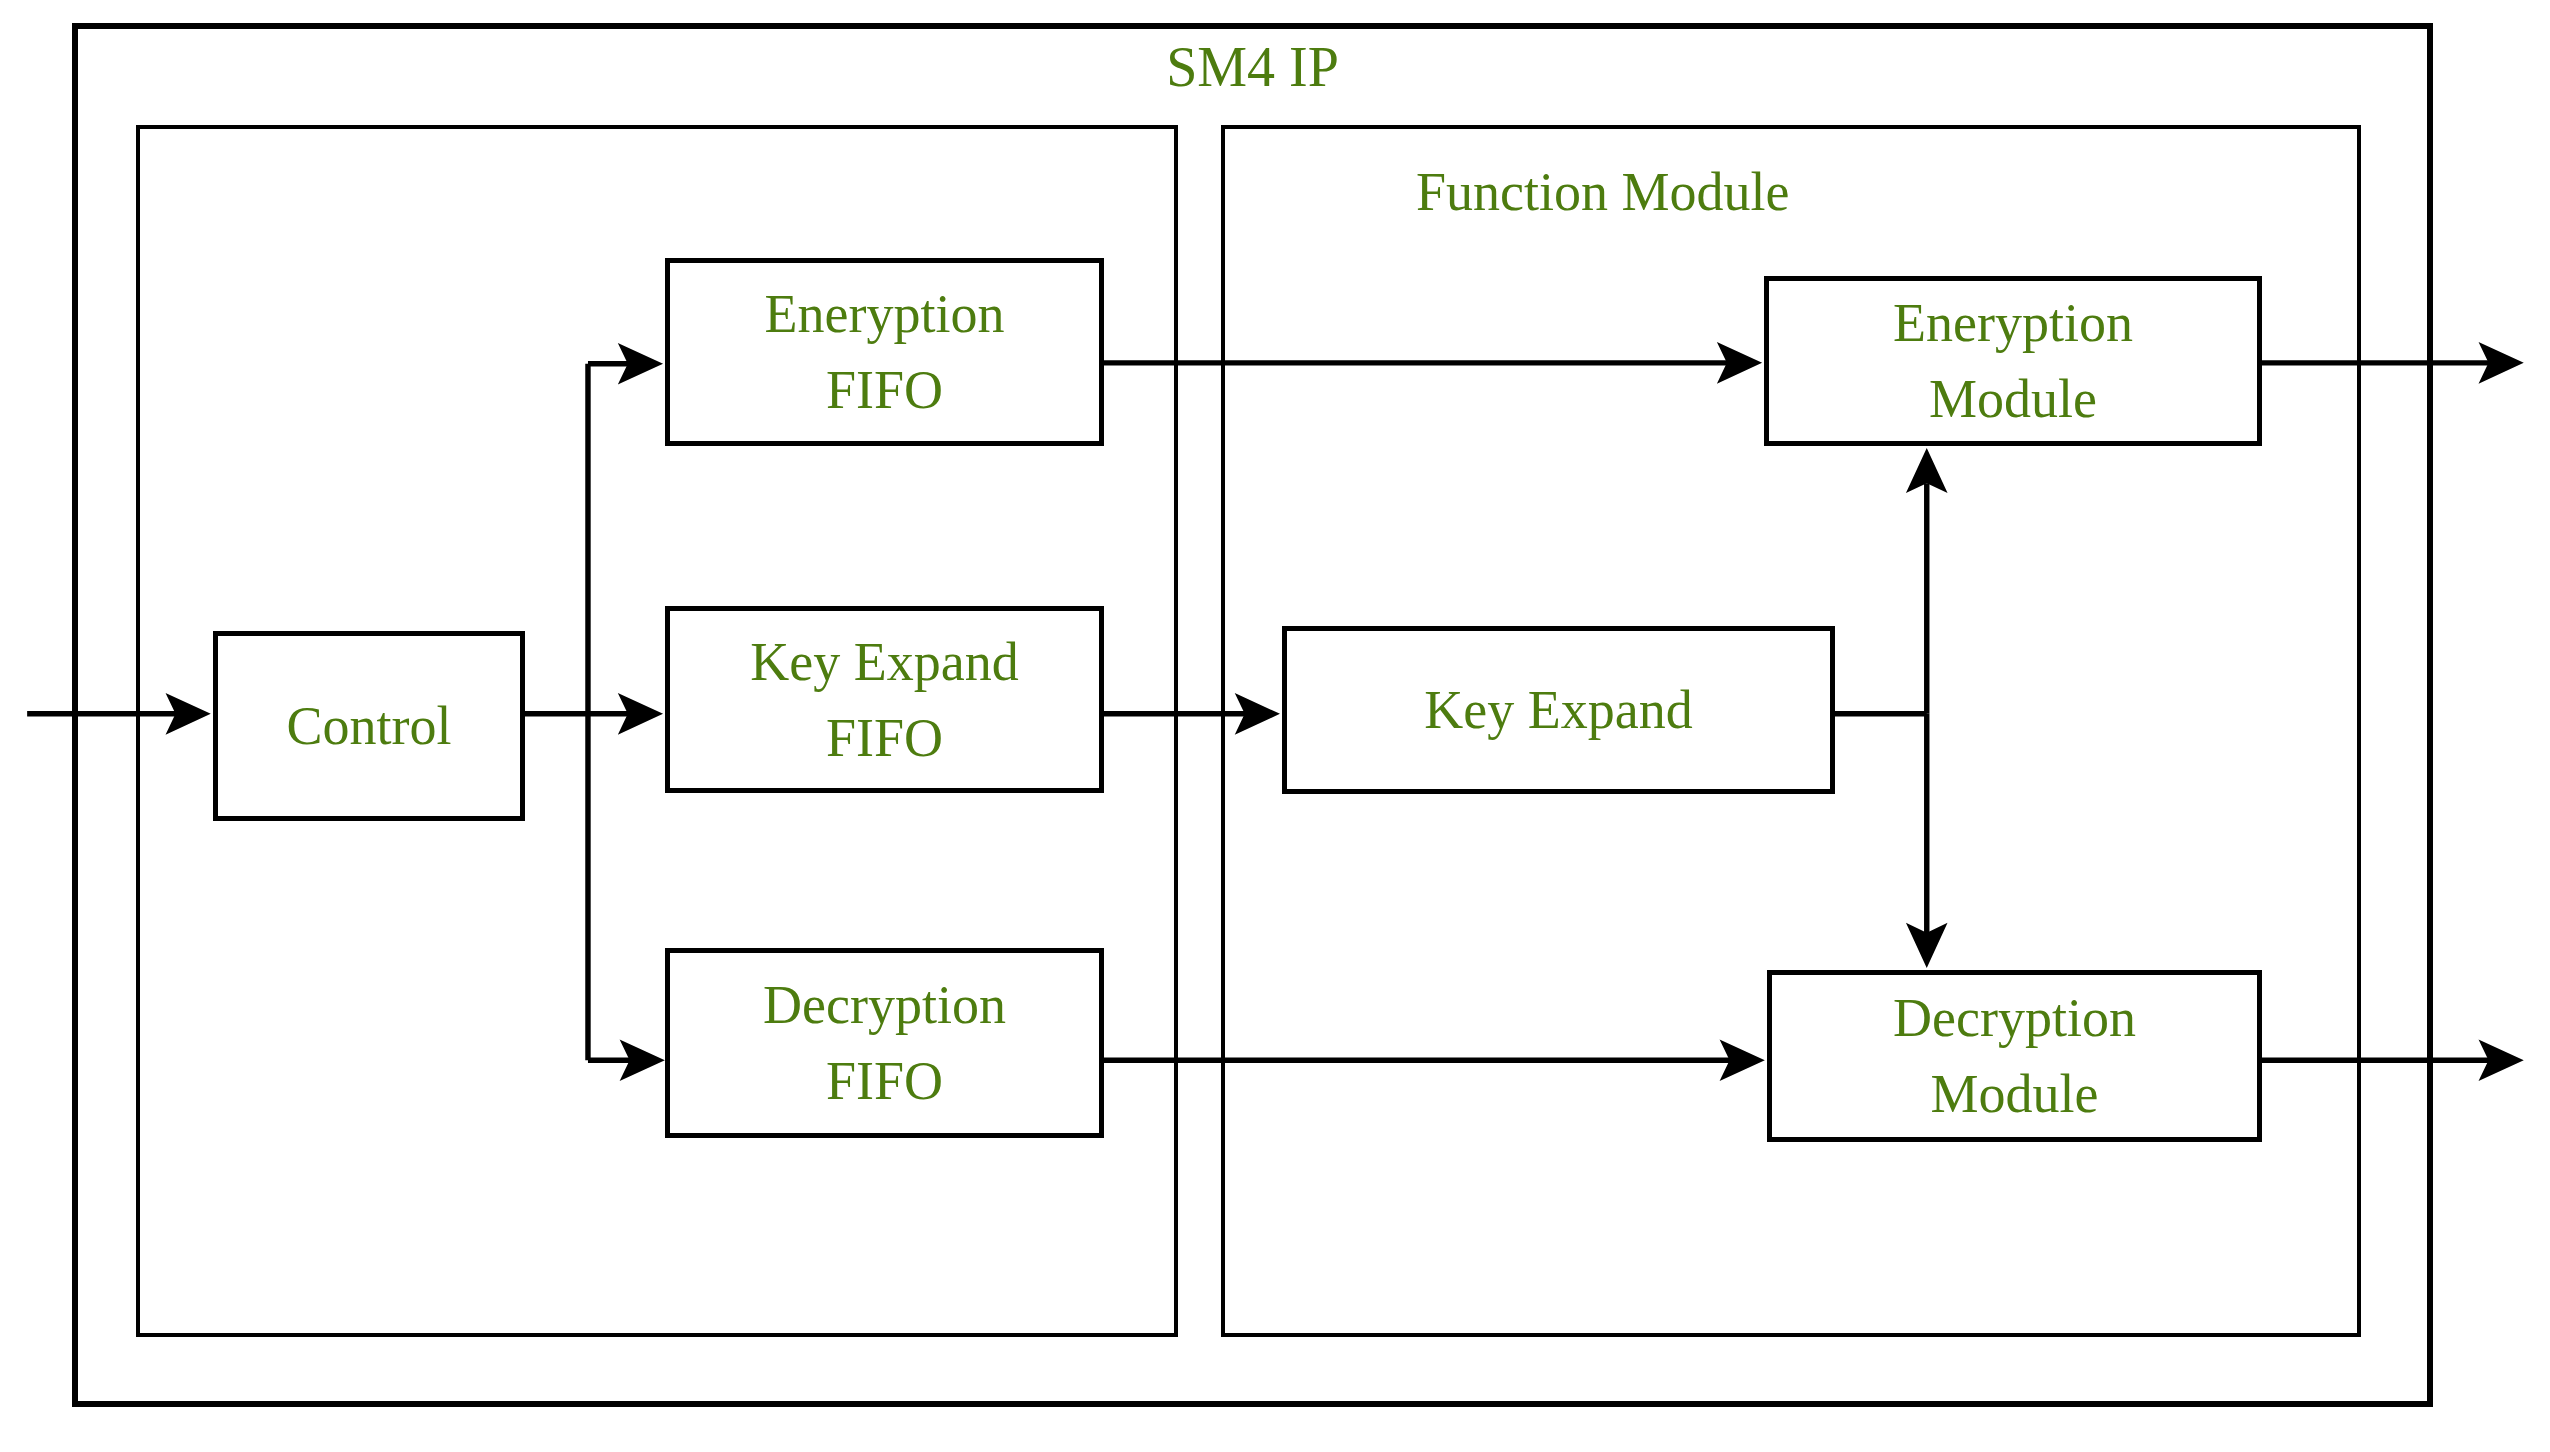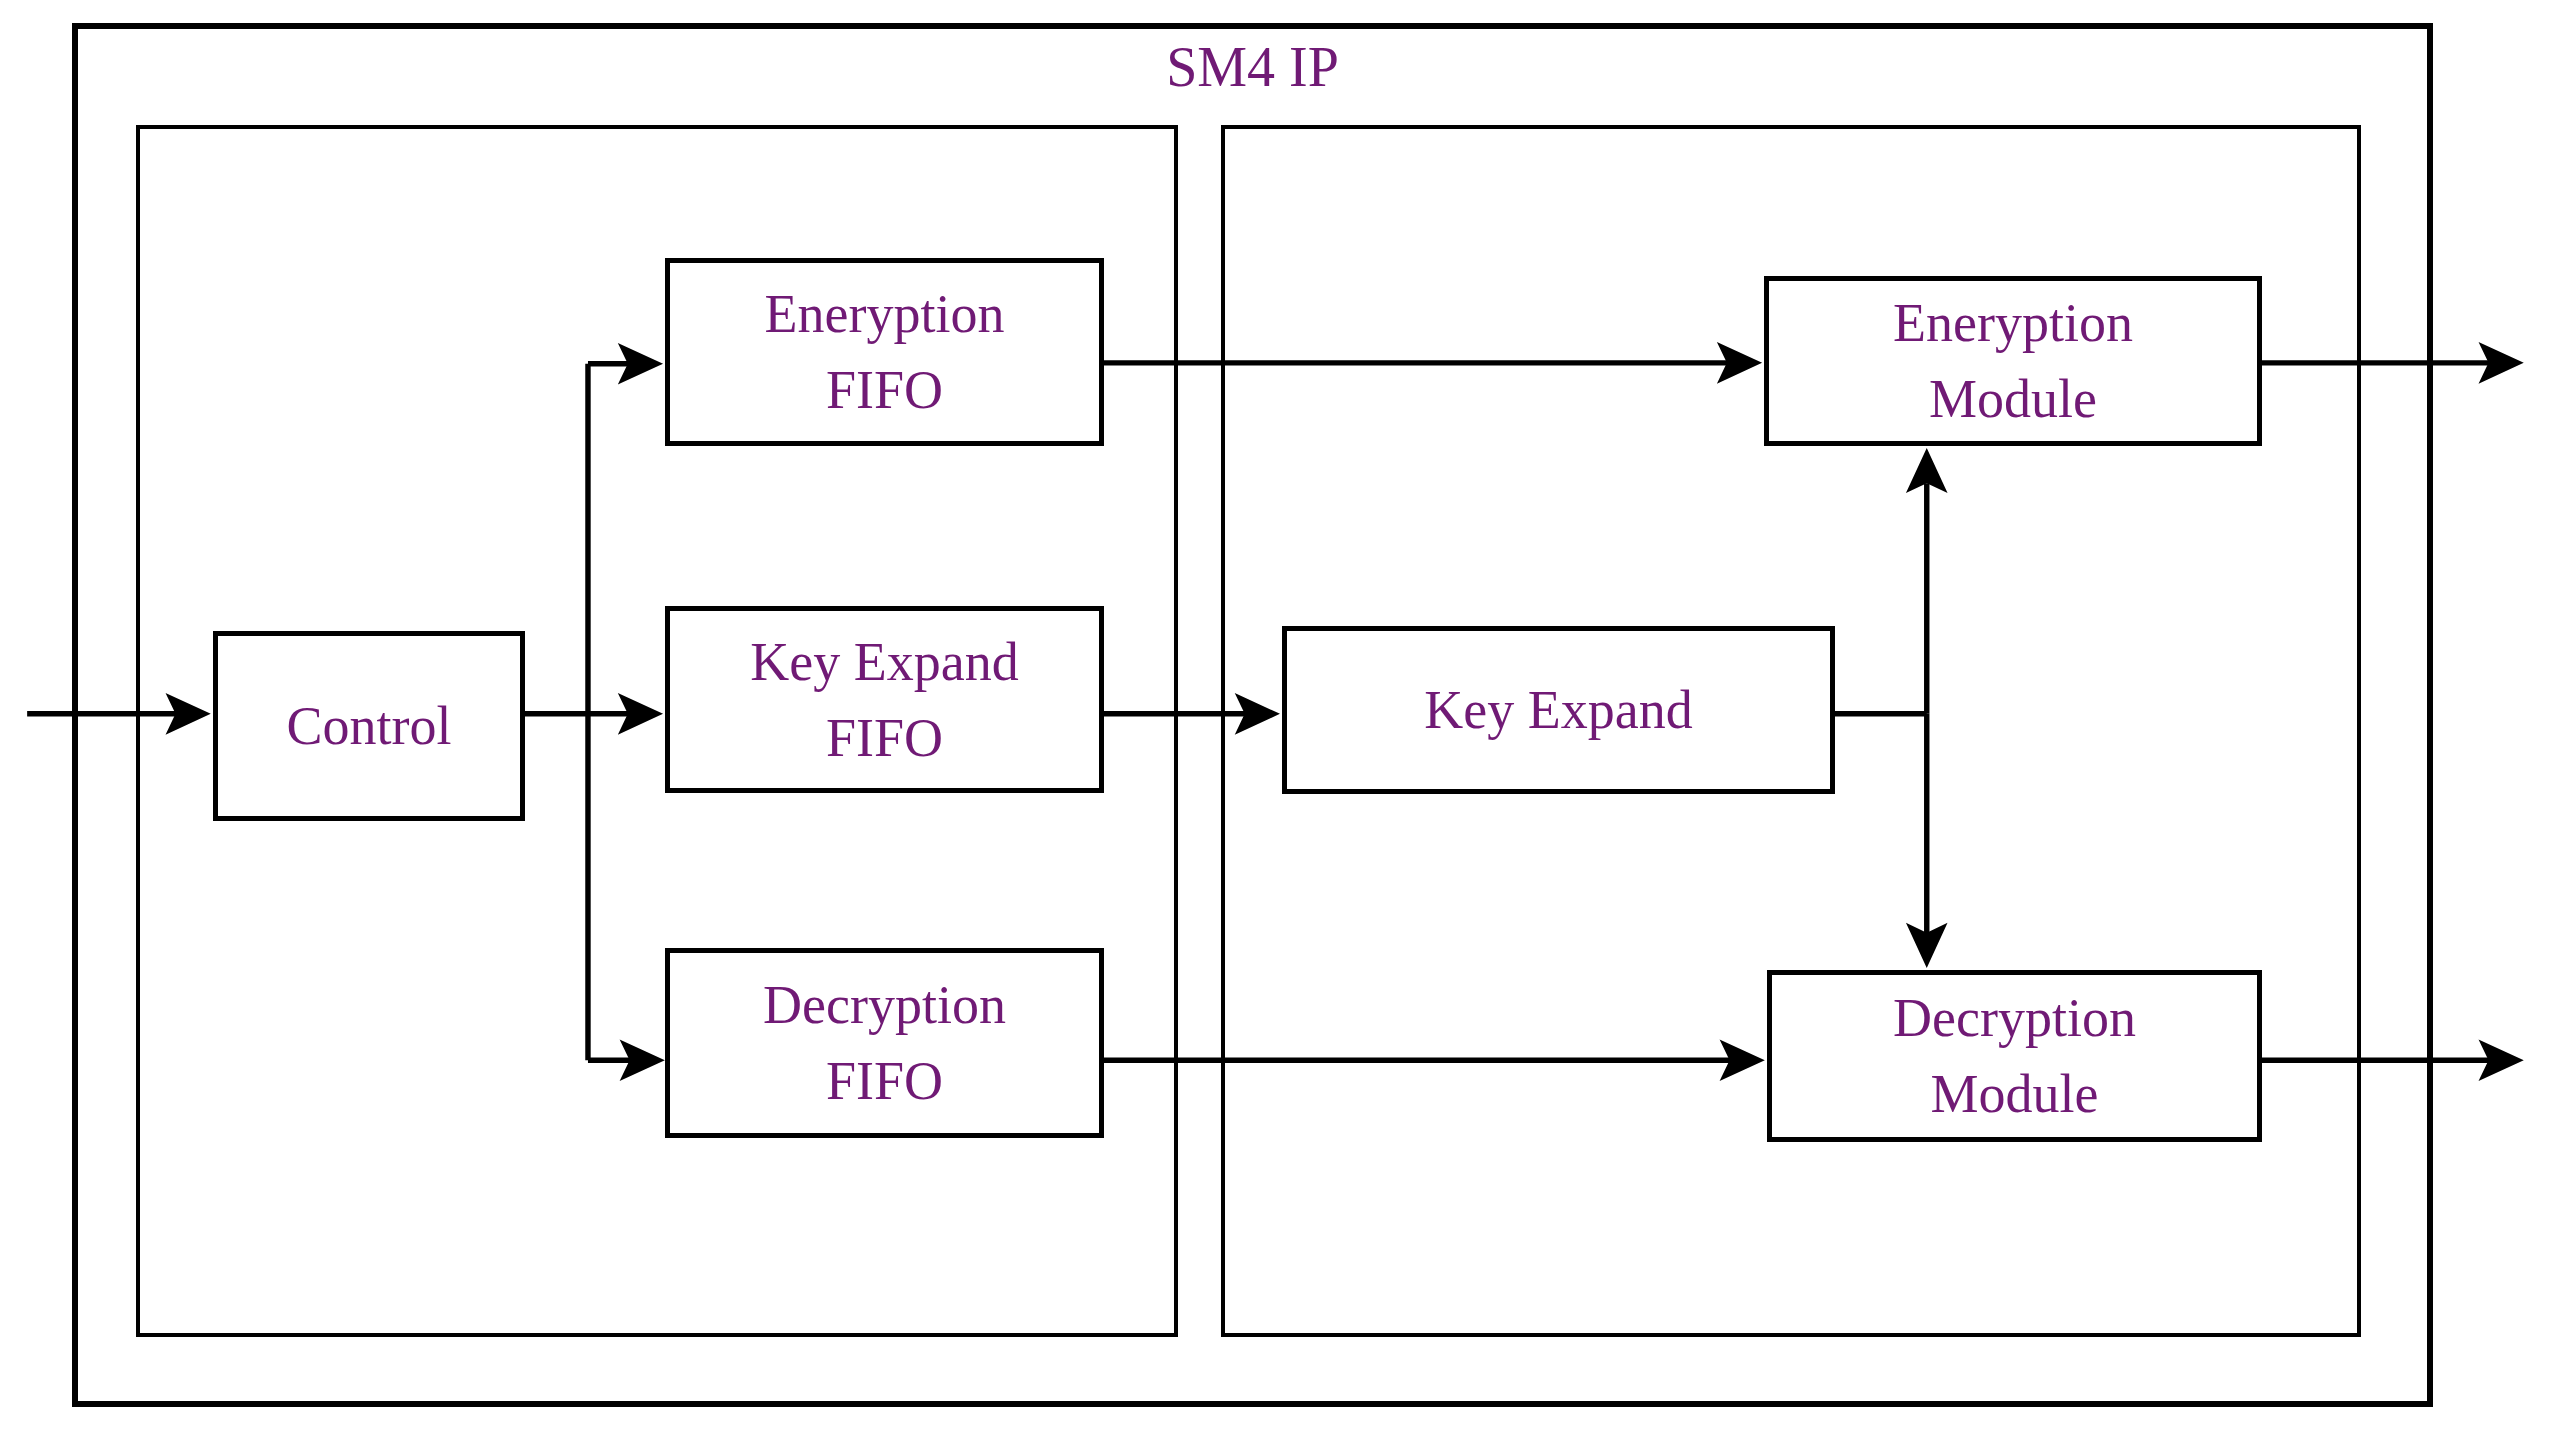--- a/index.html
+++ b/index.html
@@ -6,21 +6,21 @@
     margin: 0;
     padding: 0;
     background: #ffffff;
   }
   .canvas {
     position: relative;
     width: 2550px;
     height: 1453px;
     background: #ffffff;
     font-family: "Liberation Serif", "DejaVu Serif", serif;
-    color: #701a75;
+    color: #4d7c0f;
     overflow: hidden;
   }
   .box {
     position: absolute;
     background: #ffffff;
     box-sizing: border-box;
   }
   .outer-box {
     left: 72px; top: 22.6px;
     width: 2361px; height: 1384px;
@@ -141,20 +141,21 @@
       <polygon points="2790,1172 2740,1149 2751,1172 2740,1195"></polygon>
     </g>
   </svg>
 
   <div class="box outer-box"></div>
   <div class="diagram-title">SM4 IP</div>
 
   <div class="box group-box group-control"></div>
 
   <div class="box group-box group-function"></div>
+  <div class="group-label group-label-function">Function Module</div>
 
   <div class="box node node-discern">
     <span class="label-line">Control</span>
   </div>
 
   <div class="box node node-encryption-fifo">
     <span class="label-line">Eneryption</span>
     <span class="label-line">FIFO</span>
   </div>
 

